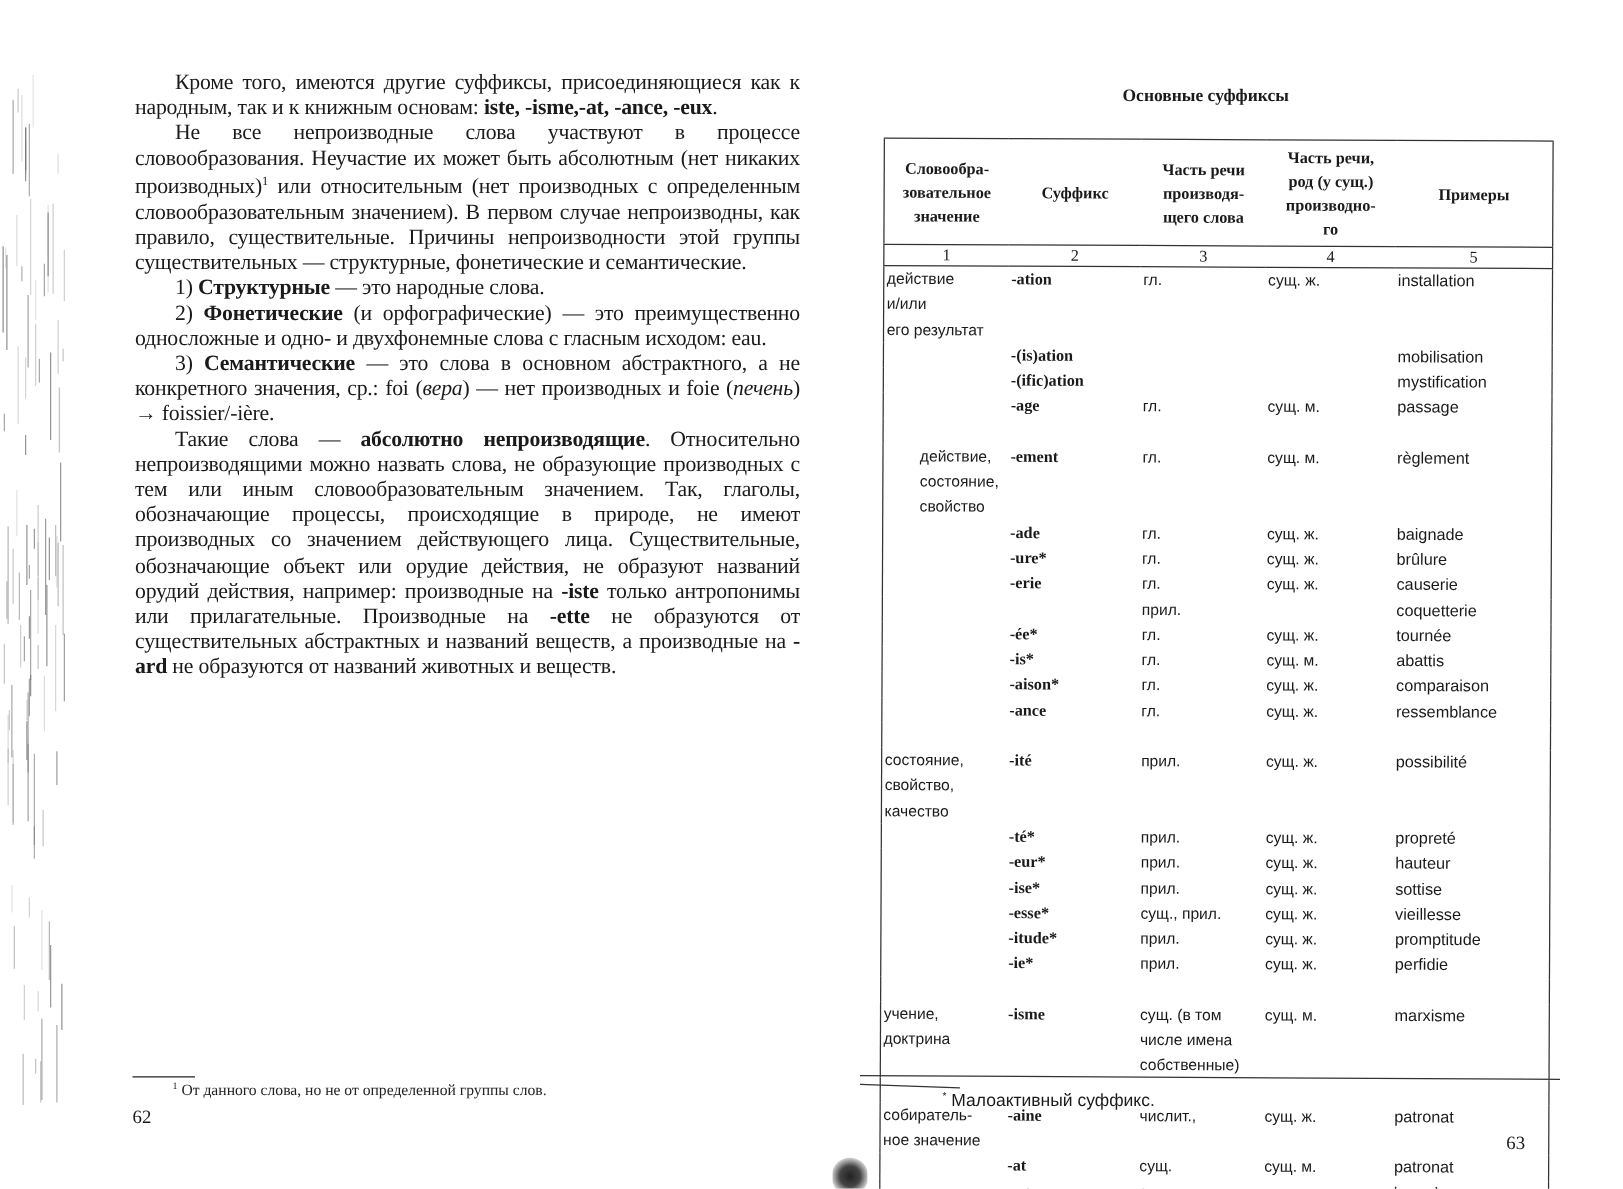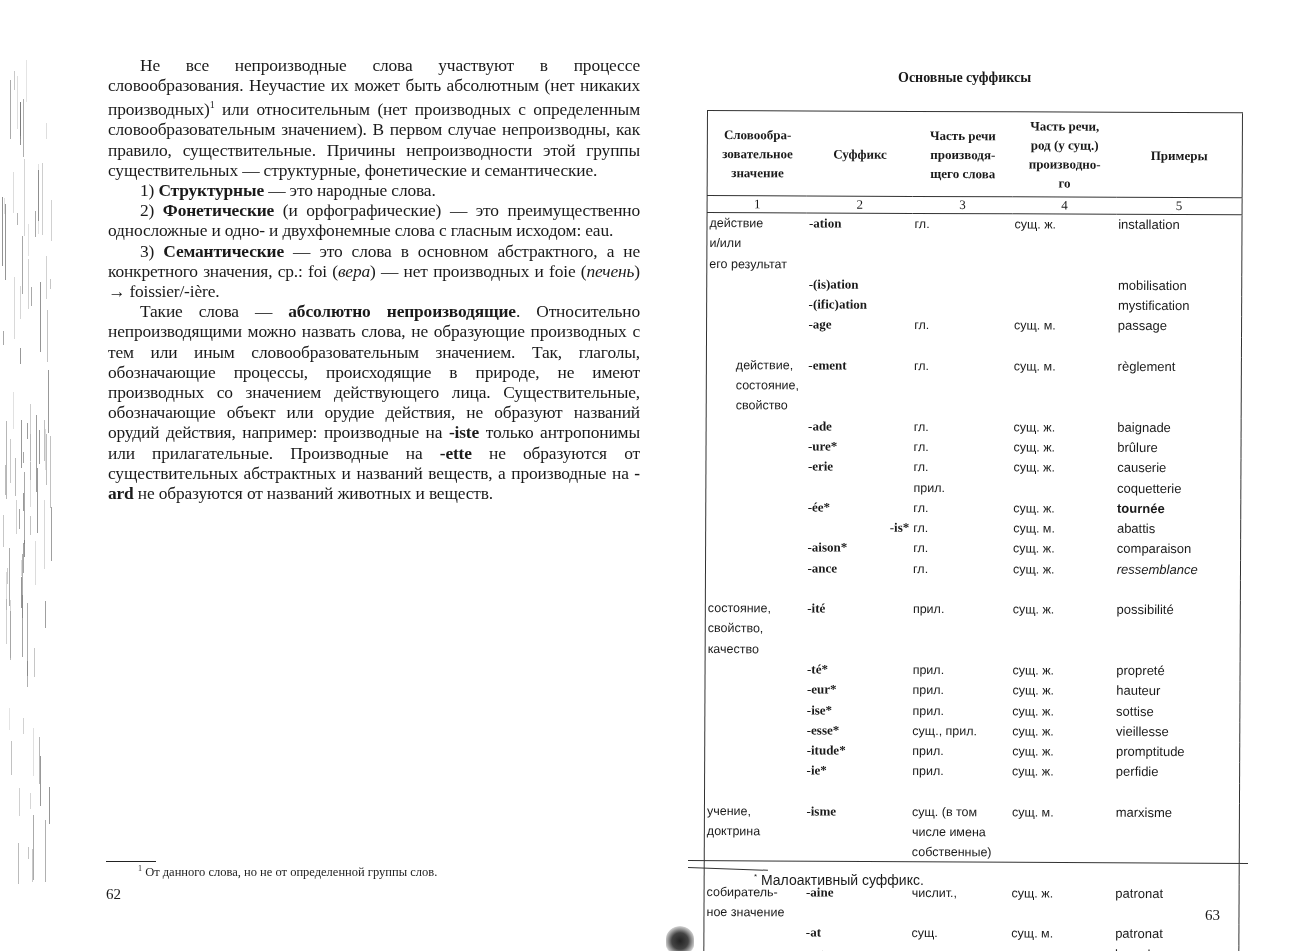--- a/index.html
+++ b/index.html
@@ -140,20 +140,21 @@
     <i style="left: 35.5273px; top: 414.63px; height: 77.258px; opacity: 0.72;"></i>
     <i style="left: 2.14853px; top: 197.074px; height: 68.9125px; opacity: 0.8;"></i>
     <i style="left: 39.5517px; top: 755.65px; height: 49.9085px; opacity: 0.75;"></i>
     <i style="left: 17.4898px; top: 75.7898px; height: 53.0856px; opacity: 0.24;"></i>
     <i style="left: 20.5307px; top: 576.999px; height: 30.913px; opacity: 0.77;"></i>
     <i style="left: 9.16842px; top: 548.415px; height: 57.7115px; opacity: 0.62;"></i>
     <i style="left: 14.267px; top: 71.0233px; height: 18.543px; opacity: 0.4;"></i>
   </div>
 
 <div class="left-page" id="left-text">
+    <p><span>Кроме того, имеются другие суффиксы, присоединяющиеся как к народным, так и к книжным основам: </span><b>iste, -isme,-at, -ance, -eux</b><span>.</span></p>
     <p><span>Не все непроизводные слова участвуют в процессе словообразования. Неучастие их может быть абсолютным (нет никаких производных)</span><sup style="font-size: 10px;">1</sup><span> или относительным (нет производных с определенным словообразовательным значением). В первом случае непроизводны, как правило, существительные. Причины непроизводности этой группы существительных — структурные, фонетические и семантические.</span></p>
     <p><span>1) </span><b>Структурные</b><span> — это народные слова.</span></p>
     <p><span>2) </span><b>Фонетические</b><span> (и орфографические) — это преимущественно односложные и одно- и двухфонемные слова с гласным исходом: eau.</span></p>
     <p><span>3) </span><b>Семантические</b><span> — это слова в основном абстрактного, а не конкретного значения, ср.: foi (</span><i>вера</i><span>) — нет производных и foie (</span><i>печень</i><span>) → foissier/-ière.</span></p>
     <p><span>Такие слова — </span><b>абсолютно непроизводящие</b><span>. Относительно непроизводящими можно назвать слова, не образующие производных с тем или иным словообразовательным значением. Так, глаголы, обозначающие процессы, происходящие в природе, не имеют производных со значением действующего лица. Существительные, обозначающие объект или орудие действия, не образуют названий орудий действия, например: производные на </span><b>-iste</b><span> только антропонимы или прилагательные. Производные на </span><b>-ette</b><span> не образуются от существительных абстрактных и названий веществ, а производные на </span><b>-ard</b><span> не образуются от названий животных и веществ.</span></p>
   </div>
 <div class="footnote-rule"></div>
 <div class="footnote">
   <sup>1</sup><span> От данного слова, но не от определенной группы слов.</span>
 </div>
@@ -262,42 +263,42 @@
           <td class="suffix" style="white-space: pre-line;"></td>
           <td class="pos" style="white-space: pre-line;">прил.</td>
           <td class="gender" style="white-space: pre-line;"></td>
           <td class="example" style="white-space: pre-line;">coquetterie</td>
         </tr>
         <tr>
           <td class="meaning" style="white-space: pre-line;"></td>
           <td class="suffix" style="white-space: pre-line;">-ée*</td>
           <td class="pos" style="white-space: pre-line;">гл.</td>
           <td class="gender" style="white-space: pre-line;">сущ. ж.</td>
-          <td class="example" style="white-space: pre-line; font-weight: bold;">tournée</td>
-        </tr>
-        <tr>
-          <td class="meaning" style="white-space: pre-line;"></td>
-          <td class="suffix" style="white-space: pre-line; text-align: right;">-is*</td>
+          <td class="example" style="white-space: pre-line;">tournée</td>
+        </tr>
+        <tr>
+          <td class="meaning" style="white-space: pre-line;"></td>
+          <td class="suffix" style="white-space: pre-line;">-is*</td>
           <td class="pos" style="white-space: pre-line;">гл.</td>
           <td class="gender" style="white-space: pre-line;">сущ. м.</td>
           <td class="example" style="white-space: pre-line;">abattis</td>
         </tr>
         <tr>
           <td class="meaning" style="white-space: pre-line;"></td>
           <td class="suffix" style="white-space: pre-line;">-aison*</td>
           <td class="pos" style="white-space: pre-line;">гл.</td>
           <td class="gender" style="white-space: pre-line;">сущ. ж.</td>
           <td class="example" style="white-space: pre-line;">comparaison</td>
         </tr>
         <tr>
           <td class="meaning" style="white-space: pre-line;"></td>
           <td class="suffix" style="white-space: pre-line;">-ance</td>
           <td class="pos" style="white-space: pre-line;">гл.</td>
           <td class="gender" style="white-space: pre-line;">сущ. ж.</td>
-          <td class="example" style="white-space: pre-line; font-style: italic;">ressemblance</td>
+          <td class="example" style="white-space: pre-line;">ressemblance</td>
         </tr>
         <tr class="gap">
           <td colspan="5"></td>
         </tr>
         <tr>
           <td class="meaning" style="white-space: pre-line;">состояние,
 свойство,
 качество</td>
           <td class="suffix" style="white-space: pre-line;">-ité</td>
           <td class="pos" style="white-space: pre-line;">прил.</td>

